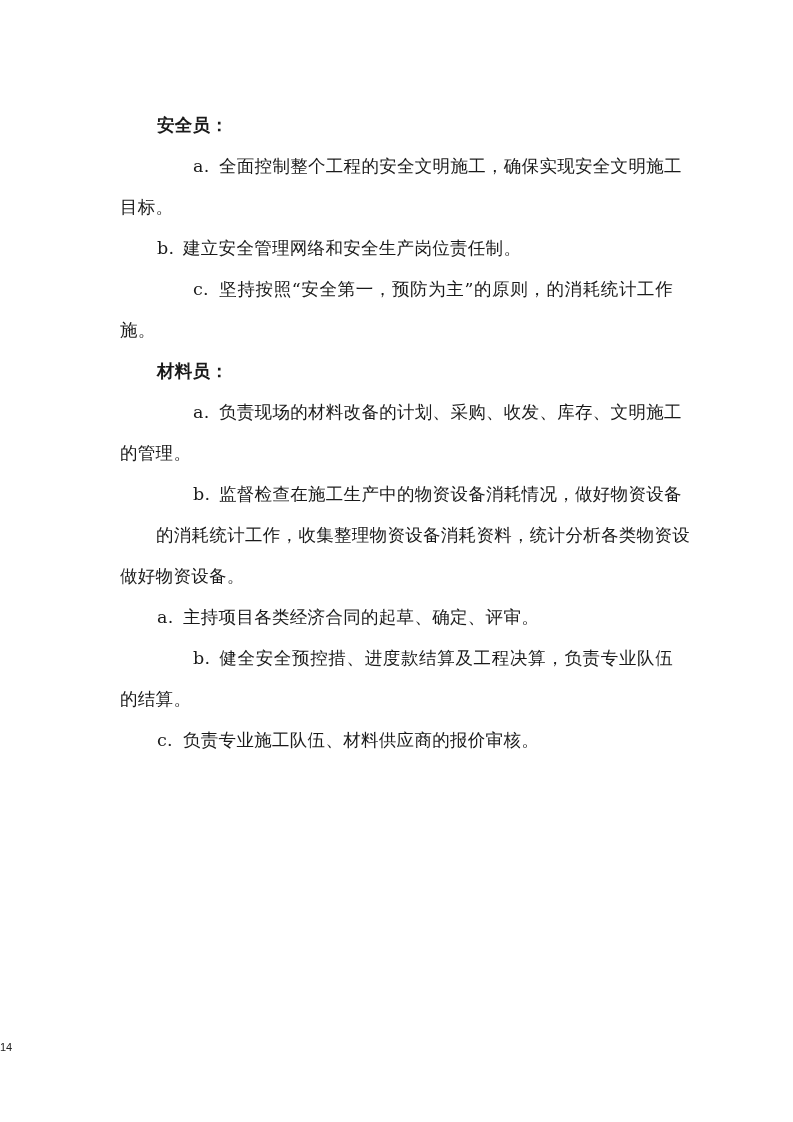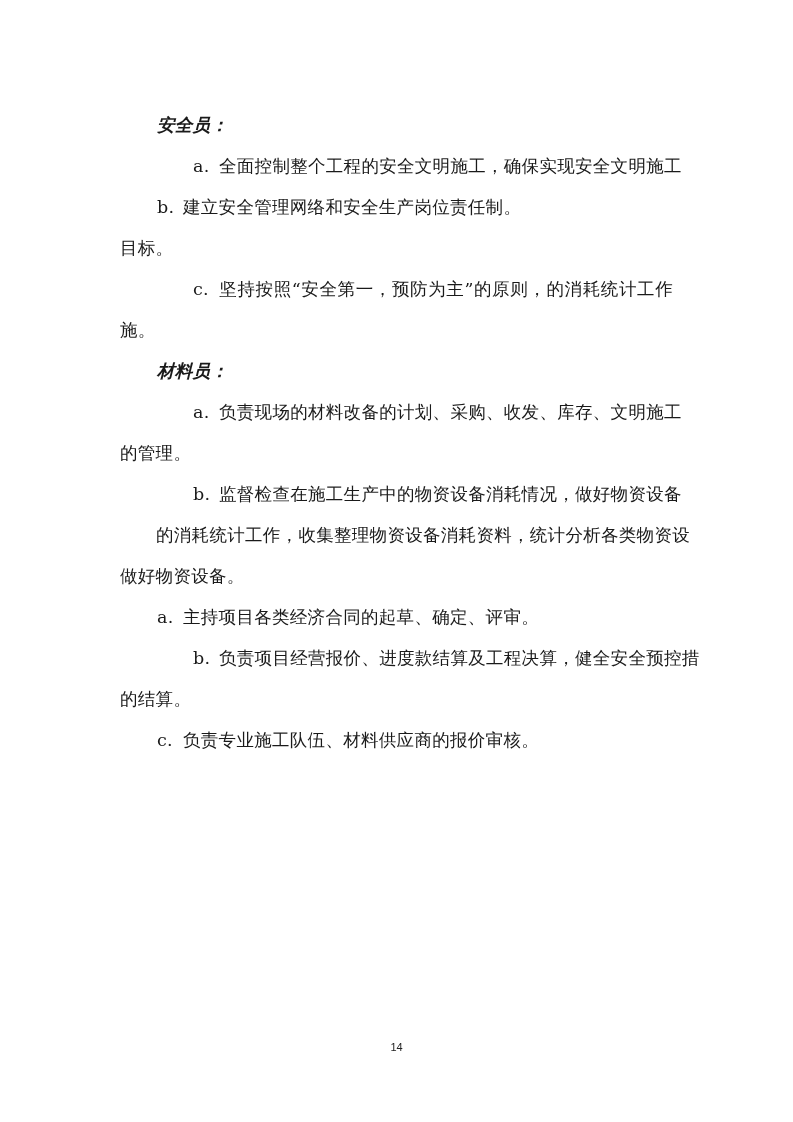--- a/index.html
+++ b/index.html
@@ -1,53 +1,53 @@
 <!DOCTYPE html>
 <html><head>
   <meta charset="utf-8">
   <style>
     html, body { margin: 0; padding: 0; background: #ffffff; }
     body { width: 793px; height: 1122px; position: relative; overflow: hidden;
       font-family: "DejaVu Serif", "Liberation Serif", serif; color: #1a1a1a; }
     .page { position: absolute; left: 120px; top: 105px; width: 553px; }
     .line { font-size: 17.5px; line-height: 41px; height: 41px; white-space: nowrap; overflow: visible; letter-spacing: 0.3px; }
     .indent { padding-left: 37px; }
-    .heading { font-weight: bold; font-family: "DejaVu Sans", "Liberation Sans", sans-serif; font-style: italic; }
+    .heading { font-weight: bold; font-family: "DejaVu Sans", "Liberation Sans", sans-serif; }
     .label { display: inline-block; width: 26px; }
     .justify { text-align: justify; text-align-last: justify; margin-left: 36px; }
-    .page-number { position: absolute; left: 0; width: 793px; top: 1041px; text-align: center;
+    .page-number { position: absolute; left: 0; width: 793px; top: 1041px; text-align: left;
       font-family: "Liberation Sans", sans-serif; font-size: 11px; color: #222; }
   </style>
 </head>
 <body>
 
 <div class="page">
 
   <div class="line indent heading">安全员：</div>
 
   <div class="line indent justify"><span class="label">a.</span><span>全面控制整个工程的安全文明施工，确保实现安全文明施工</span></div>
+  <div class="line">目标。</div>
+
   <div class="line indent"><span class="label">b.</span><span>建立安全管理网络和安全生产岗位责任制。</span></div>
-
-  <div class="line">目标。</div>
 
   <div class="line indent justify"><span class="label">c.</span><span>坚持按照“安全第一，预防为主”的原则，的消耗统计工作</span></div>
   <div class="line">施。</div>
 
   <div class="line indent heading">材料员：</div>
 
   <div class="line indent justify"><span class="label">a.</span><span>负责现场的材料改备的计划、采购、收发、库存、文明施工</span></div>
   <div class="line">的管理。</div>
 
   <div class="line indent justify"><span class="label">b.</span><span>监督检查在施工生产中的物资设备消耗情况，做好物资设备</span></div>
   <div class="line justify">的消耗统计工作，收集整理物资设备消耗资料，统计分析各类物资设</div>
   <div class="line">做好物资设备。</div>
 
 
   <div class="line indent"><span class="label">a.</span><span>主持项目各类经济合同的起草、确定、评审。</span></div>
 
-  <div class="line indent justify"><span class="label">b.</span><span>负责项目经营报价、进度款结算及工程决算，健全安全预控措</span></div>
+  <div class="line indent justify"><span class="label">b.</span><span>健全安全预控措、进度款结算及工程决算，负责专业队伍</span></div>
   <div class="line">的结算。</div>
 
   <div class="line indent"><span class="label">c.</span><span>负责专业施工队伍、材料供应商的报价审核。</span></div>
 
 </div>
 
 <div class="page-number">14</div>
 
 </body></html>

